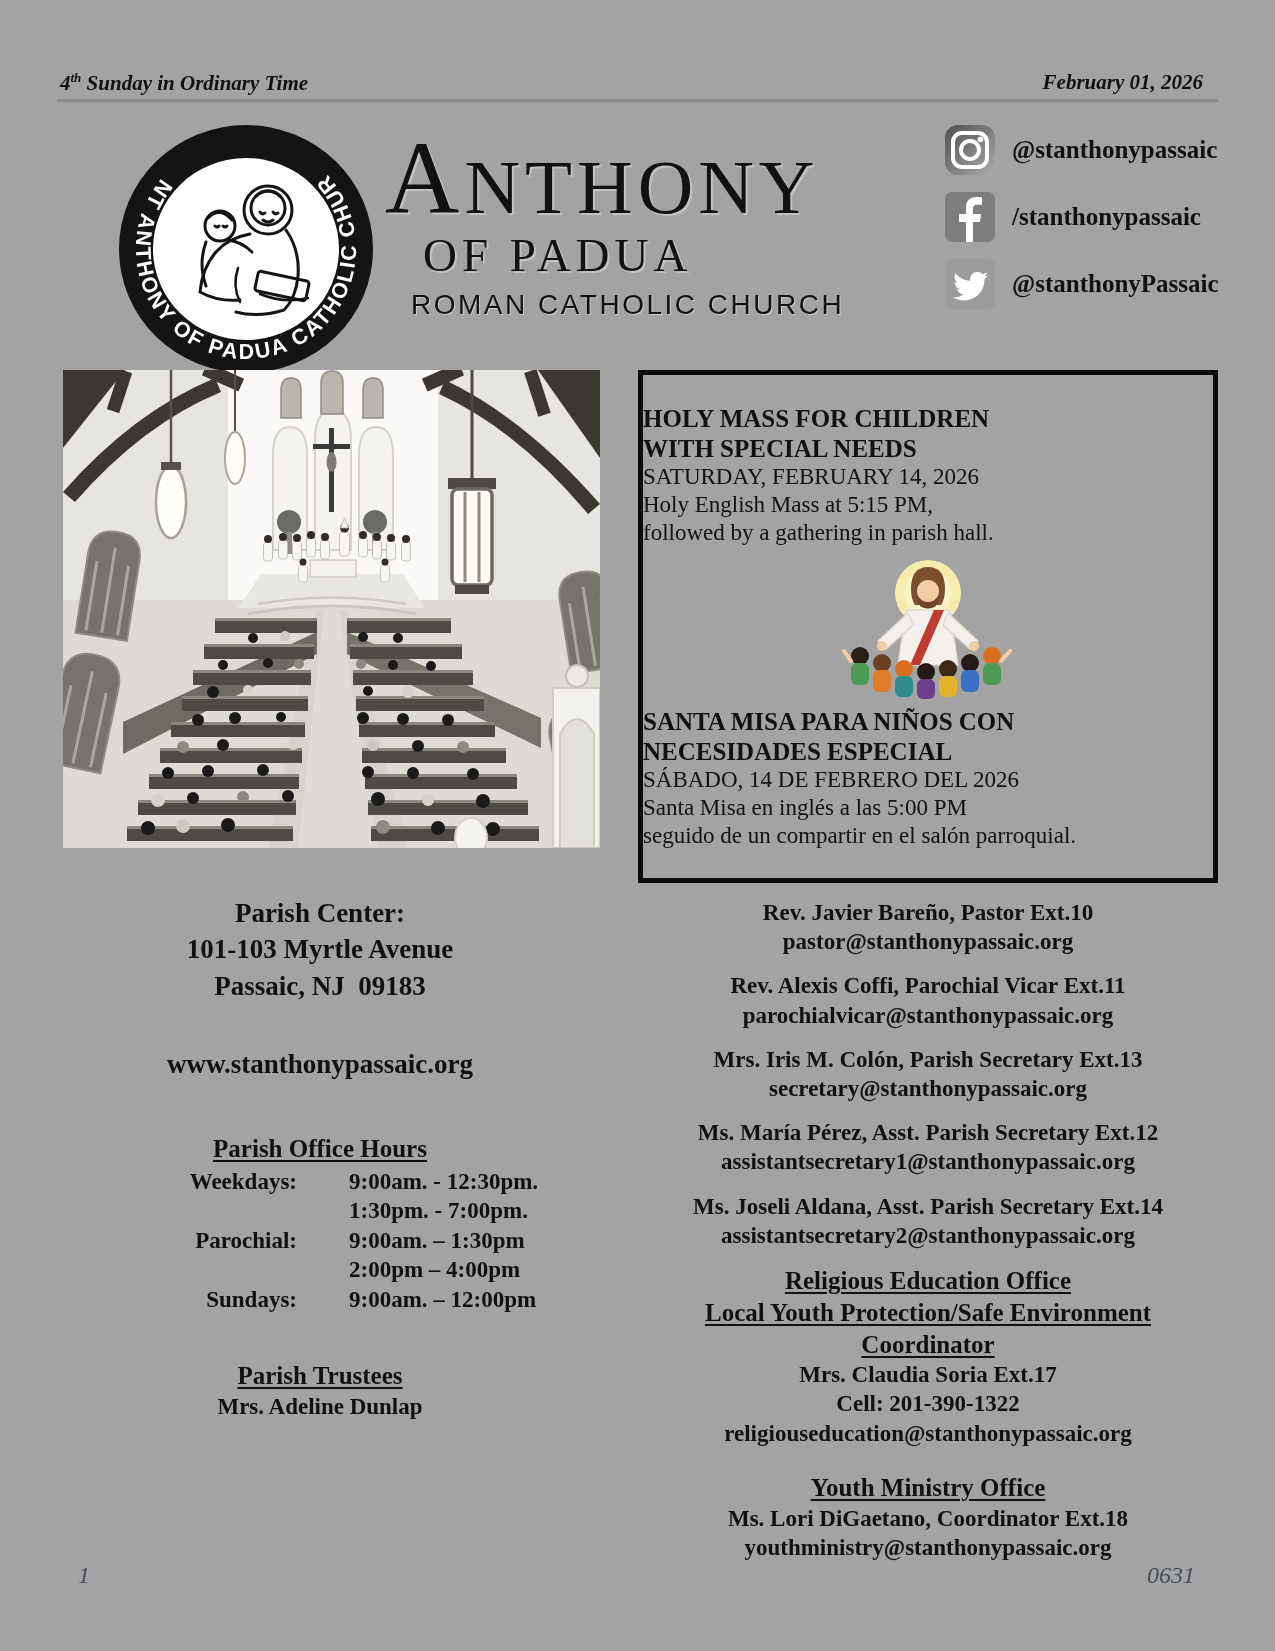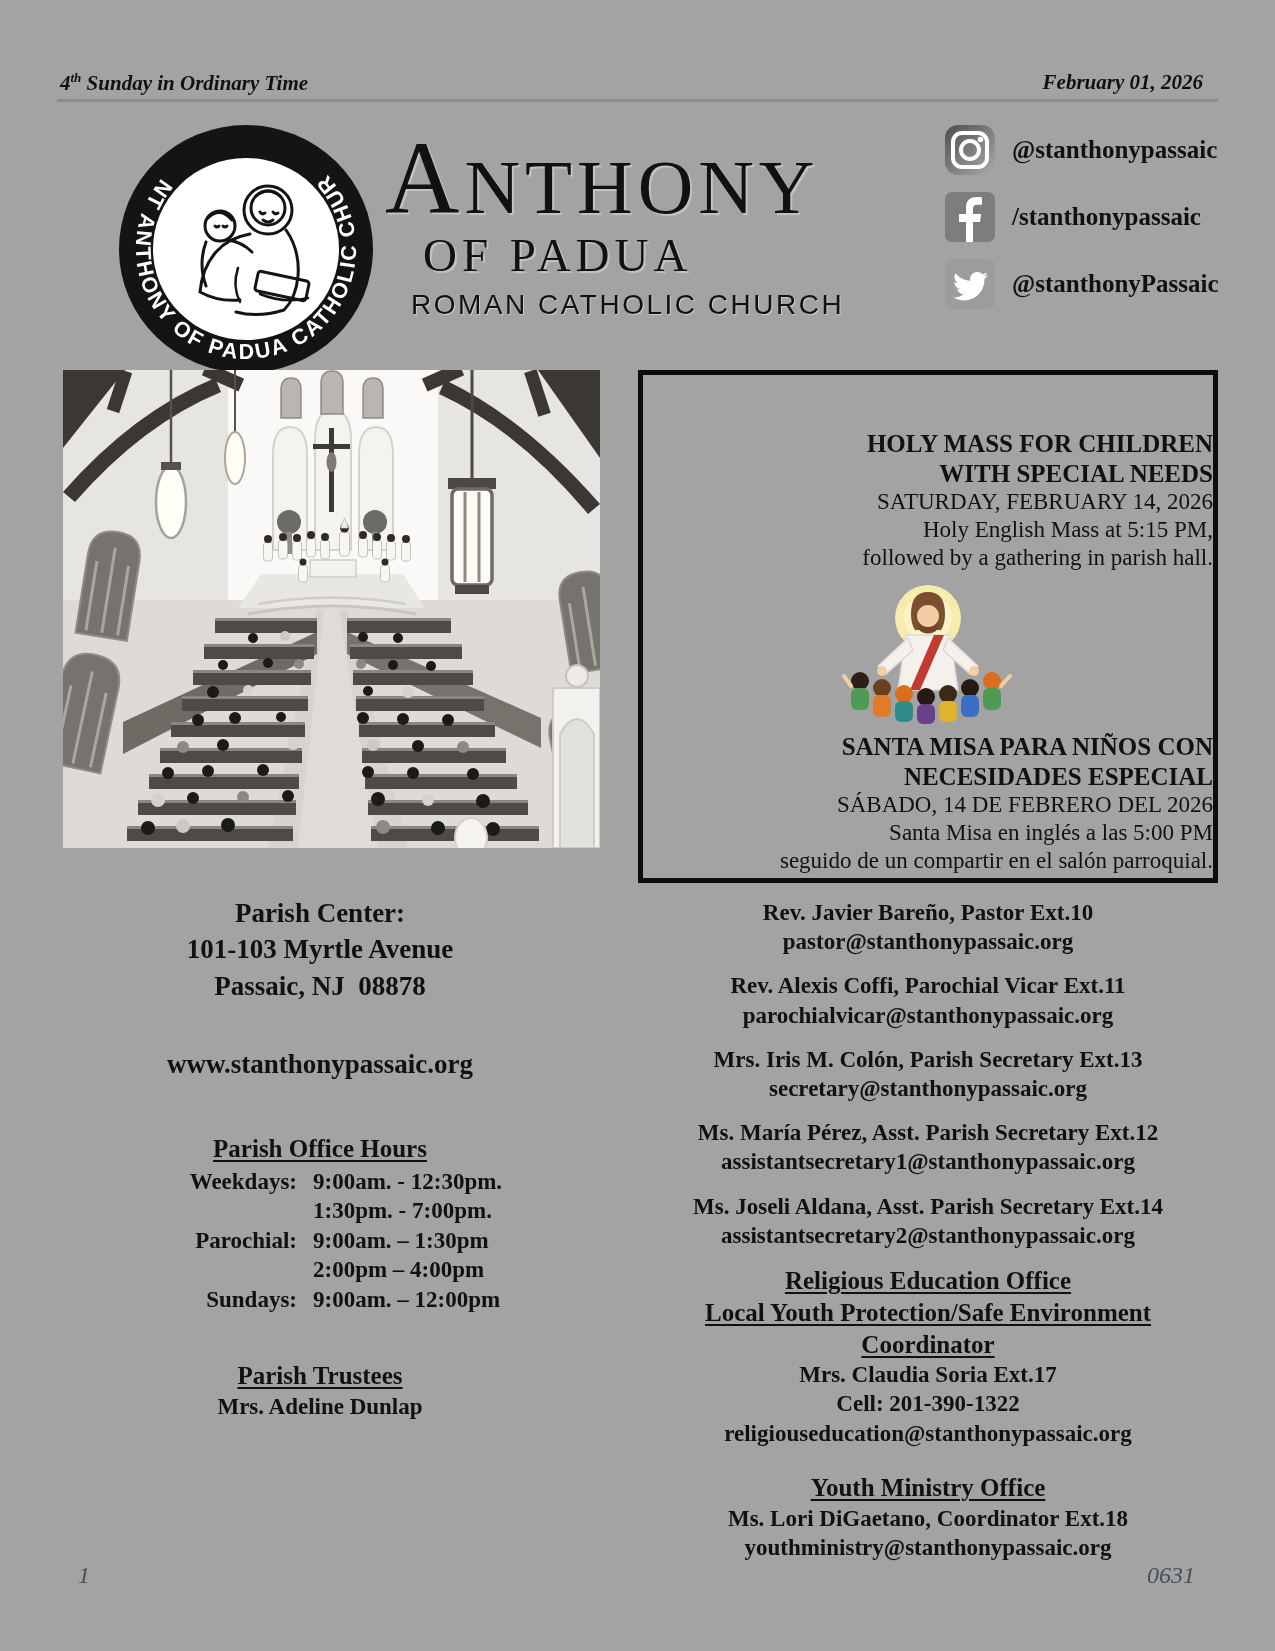--- a/index.html
+++ b/index.html
@@ -21,34 +21,34 @@
   .mast-roman{font-size:28px;letter-spacing:2.5px;padding-left:26px;margin-top:12px;
               font-family:"Liberation Sans",sans-serif;text-shadow:1px 1px 0 #cdcdcd;}
   
   .social{position:absolute;left:942px;top:122px;}
   .social-row{display:flex;align-items:center;margin-bottom:11px;height:56px;}
   .social-row .handle{font-size:25px;font-weight:bold;margin-left:14px;}
   
   .photo{position:absolute;left:63px;top:370px;width:537px;height:478px;}
   
   .annbox{position:absolute;left:638px;top:370px;width:580px;height:513px;
-          border:5px solid #0d0d0d;box-sizing:border-box;text-align:right;padding-top:54px;}
+          border:5px solid #0d0d0d;box-sizing:border-box;text-align:left;padding-top:29px;}
   .ann-title{font-size:25px;font-weight:bold;line-height:1.18;}
   .ann-line{font-size:23px;line-height:1.22;}
   .jesus{margin:6px auto 2px auto;display:block;}
   .es-block{margin-top:6px;}
   
   .leftcol{position:absolute;left:85px;top:895px;width:470px;text-align:center;font-weight:bold;}
   .pc-line{font-size:27px;line-height:1.35;white-space:pre-wrap;}
   .phone-block{margin-top:42px;}
   .hours{margin-top:52px;font-size:23px;}
   .hours-title,.sec-title{font-size:25px;font-weight:bold;text-decoration:underline;
           text-decoration-thickness:2px;text-underline-offset:3px;}
   .hours-grid{margin-top:4px;}
-  .hours-row{display:grid;grid-template-columns:228px auto;line-height:1.28;}
+  .hours-row{display:grid;grid-template-columns:228px auto;line-height:1.28;gap:36px;}
   .hours-label{text-align:right;padding-right:16px;}
   .hours-time{text-align:left;}
   .trustees{margin-top:46px;font-size:23px;line-height:1.3;}
   
   .rightcol{position:absolute;left:638px;top:898px;width:580px;text-align:center;
             font-weight:bold;font-size:23px;line-height:1.27;}
   .staff-entry{margin-bottom:15px;}
   .re-block{margin-top:11px;}
   .ym-block{margin-top:24px;}
   
@@ -399,21 +399,21 @@
       <div class="ann-line">SÁBADO, 14 DE FEBRERO DEL 2026</div>
       <div class="ann-line">Santa Misa en inglés a las 5:00 PM</div>
       <div class="ann-line">seguido de un compartir en el salón parroquial.</div>
     </div>
   </div>
 
   <div class="leftcol">
     <div>
       <div class="pc-line">Parish Center:</div>
       <div class="pc-line">101-103 Myrtle Avenue</div>
-      <div class="pc-line">Passaic, NJ  08878</div>
+      <div class="pc-line">Passaic, NJ  09183</div>
     </div>
     <div class="phone-block">
       <div class="pc-line">www.stanthonypassaic.org</div>
     </div>
     <div class="hours">
       <span class="hours-title">Parish Office Hours</span>
       <div class="hours-grid">
         <div class="hours-row">
             <span class="hours-label">Weekdays:</span>
             <span class="hours-time">9:00am. - 12:30pm.</span>

